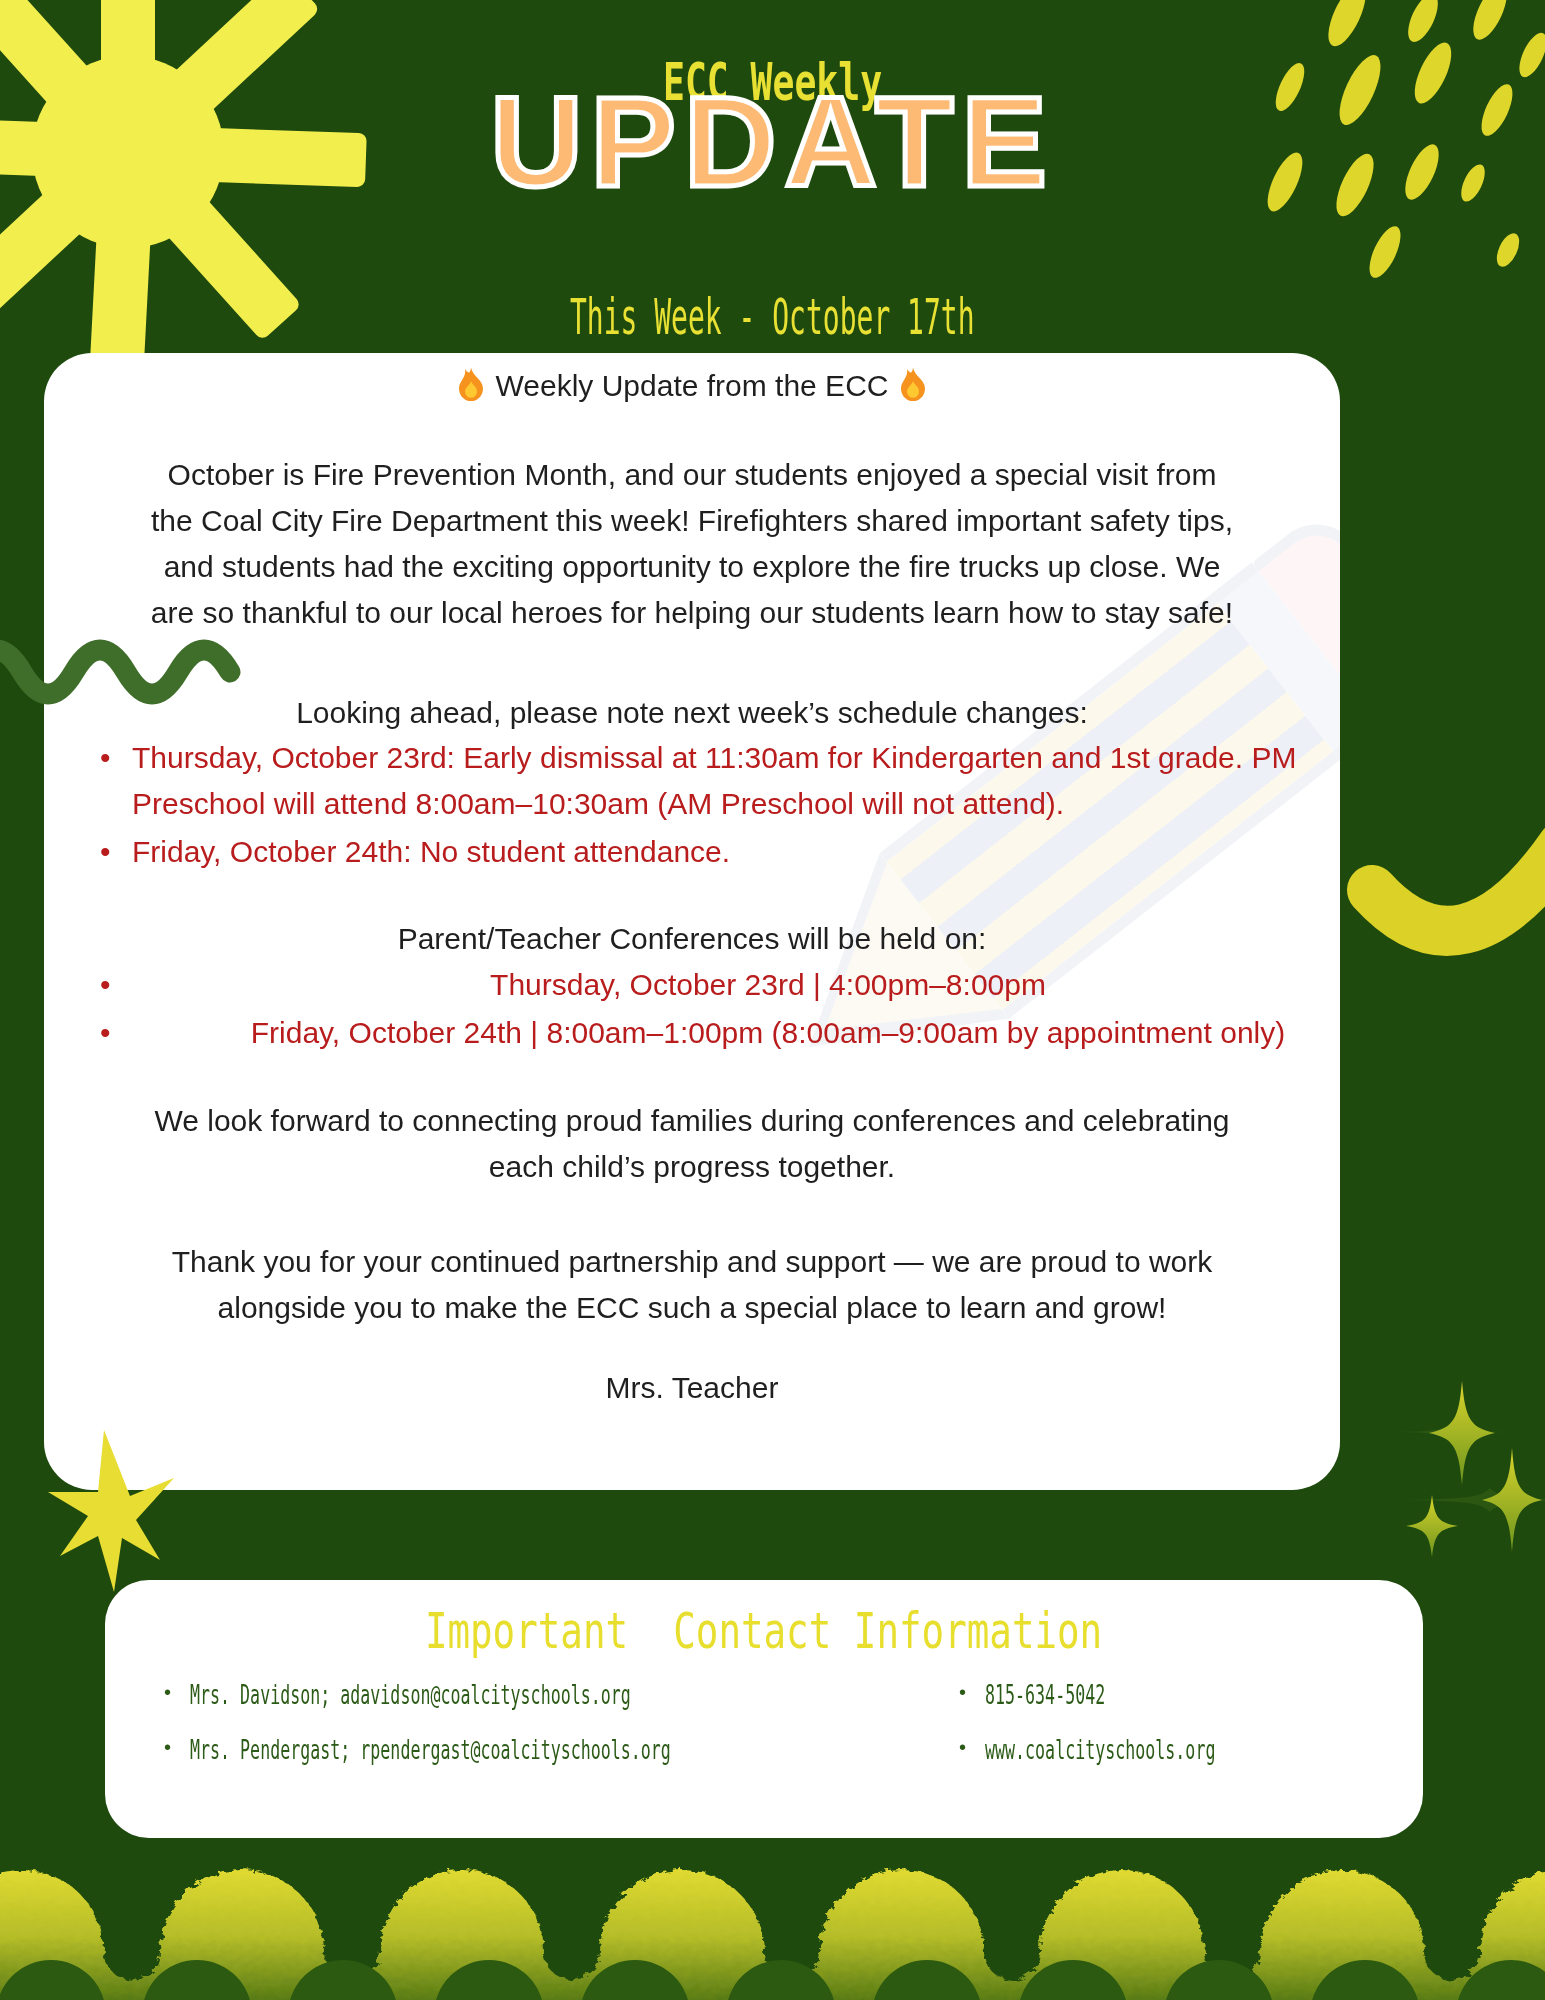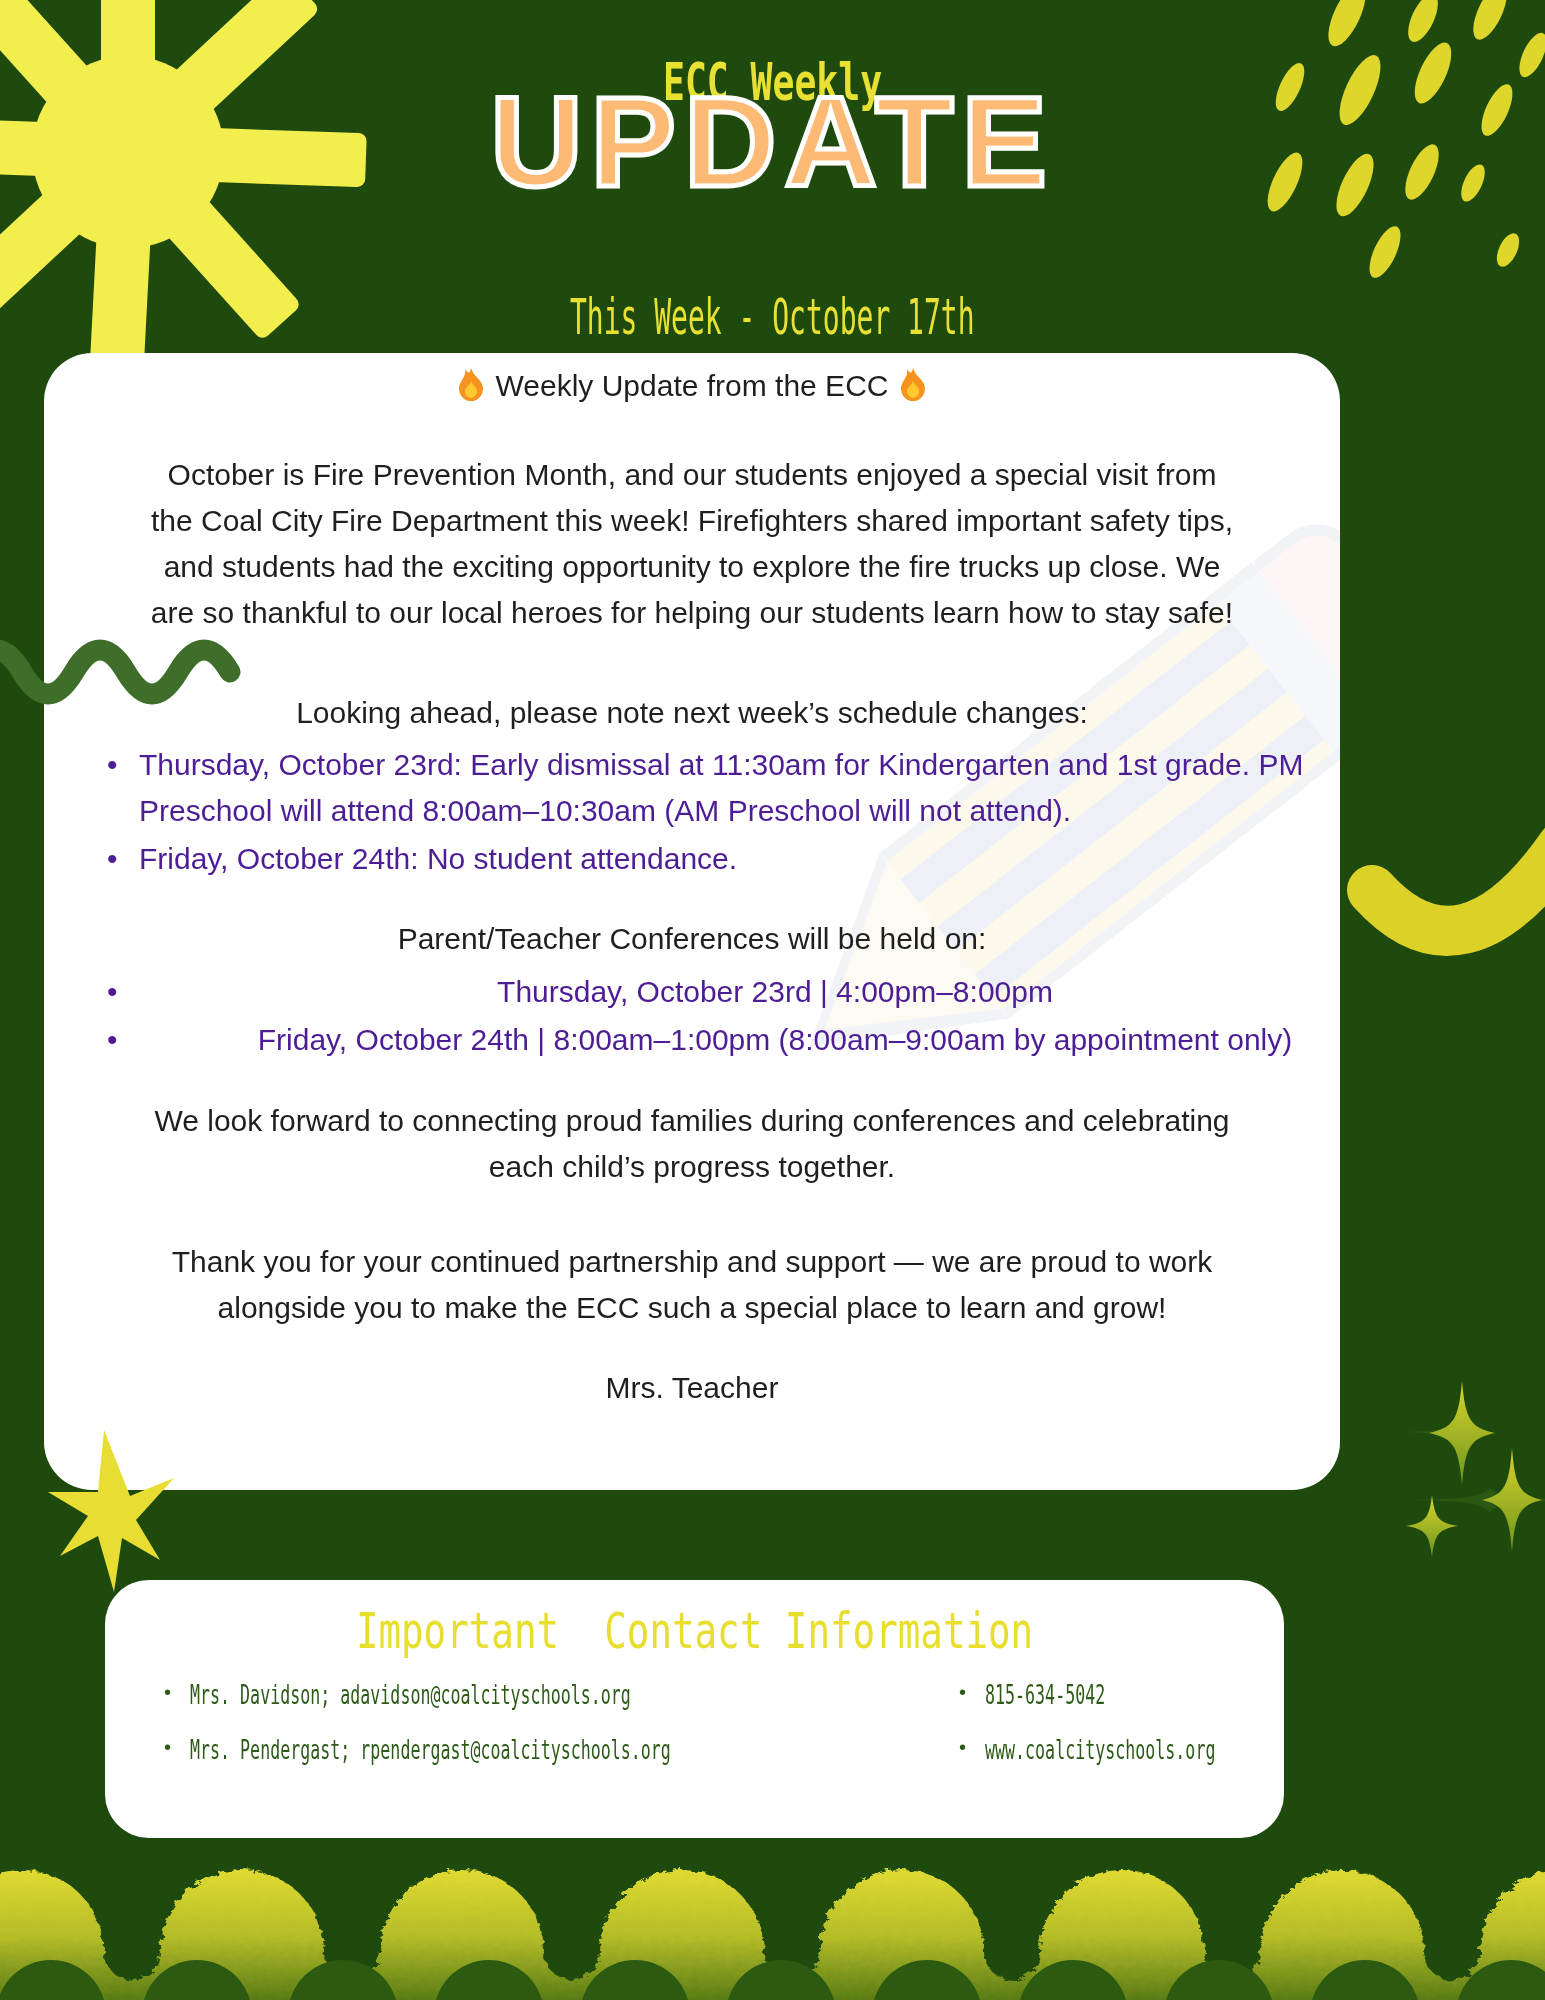--- a/index.html
+++ b/index.html
@@ -16,39 +16,39 @@
   .update-wrap{top:78px;}
   .update{font-size:128px;font-weight:800;color:#fdba74;letter-spacing:8px;
           -webkit-text-stroke:5px #ffffff;line-height:1.0;}
   .subtitle-wrap{top:288px;}
   .subtitle-wrap .hand{font-size:50px;transform:scaleX(.56);}
 
   
   .card{left:44px;top:353px;width:1296px;height:1137px;background:#ffffff;border-radius:48px;overflow:hidden;}
   .block{position:absolute;left:30px;right:30px;text-align:center;color:#1f1f1f;
          font-size:30px;line-height:46px;z-index:2;}
-  .blist{position:absolute;left:48px;width:1310px;text-align:left;color:#4c1d95;
-         font-size:30px;line-height:46px;list-style:none;margin:9px;padding:0;z-index:2;}
+  .blist{position:absolute;left:48px;width:1310px;text-align:left;color:#b91c1c;
+         font-size:30px;line-height:46px;list-style:none;margin:2px;padding:0;z-index:2;}
   .blist li{position:relative;padding-left:38px;margin-bottom:2px;}
   .blist li:before{content:"•";position:absolute;left:6px;top:0;}
 
   
   .pencil{left:886px;top:62px;width:210px;height:900px;transform:rotate(52deg);opacity:.5;z-index:1;}
   .p-eraser{height:82px;background:#fcecee;border:11px solid #e4e8f1;border-bottom:none;
             border-radius:48px 48px 6px 6px;}
   .p-band{height:52px;background:#eef1f7;border-left:11px solid #e4e8f1;border-right:11px solid #e4e8f1;}
   .p-body{height:420px;border-left:11px solid #e4e8f1;border-right:11px solid #e4e8f1;
           background:linear-gradient(90deg,#faf3da 0 12%,#dde3ee 12% 28%,#faf3da 28% 44%,
                      #dde3ee 44% 60%,#faf3da 60% 76%,#dde3ee 76% 92%,#faf3da 92% 100%);}
   .p-tip{position:relative;height:175px;background:#e4e8f1;clip-path:polygon(0 0,100% 0,52% 100%);}
   .p-wood{position:absolute;left:12px;right:12px;top:0;height:152px;background:#fbf6e6;
           clip-path:polygon(0 0,100% 0,50% 100%);}
 
   
-  .contact-card{left:105px;top:1580px;width:1163px;height:258px;background:#ffffff;border-radius:44px;padding-left:16px;}
+  .contact-card{left:105px;top:1580px;width:1318px;height:258px;background:#ffffff;border-radius:44px;}
   .contact-title-wrap{position:absolute;top:22px;left:0;width:100%;text-align:center;}
   .contact-title-wrap .hand{font-size:50px;transform:scaleX(.75);color:#e7de2e;white-space:pre-wrap;}
   .c-item{position:absolute;color:#2c5a17;font-size:26px;}
   .c-item .dot{position:absolute;left:-26px;top:1px;font-size:20px;}
   .c-item .txt{font-family:"DejaVu Sans Mono",monospace;display:inline-block;
                transform:scaleX(.64);transform-origin:left center;white-space:nowrap;}
 
   .flame-icon-wrap{display:inline-block;vertical-align:-5px;margin:0 10px;}
 </style>
 </head>

